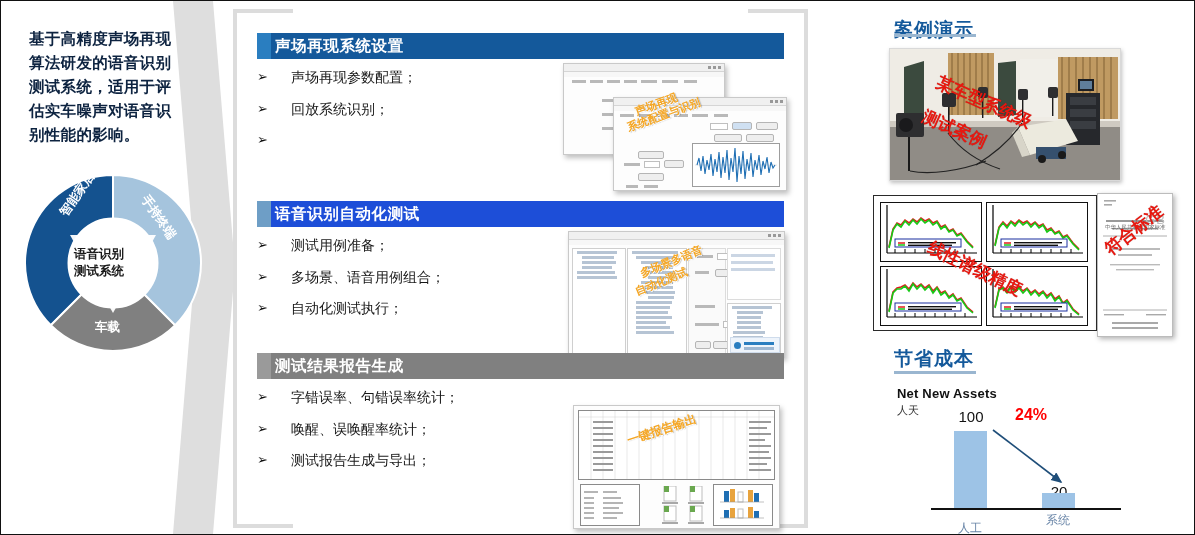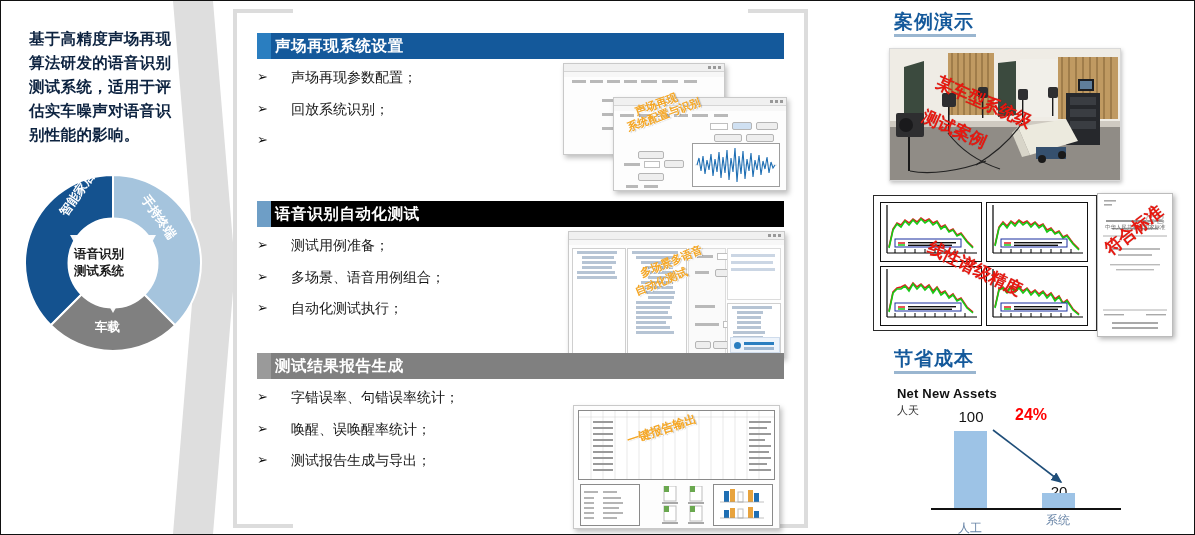--- a/index.html
+++ b/index.html
@@ -40,21 +40,21 @@
   .section{position:absolute;left:24px;width:527px;}
   .sec-head{
     height:26px;display:flex;align-items:center;
     color:#fff;font-size:15.5px;font-weight:700;letter-spacing:.6px;
     padding-left:4px;box-sizing:border-box;position:relative;
   }
   .sec-head .accent{position:absolute;left:0;top:0;bottom:0;width:14px;}
   .sec-head .ttl{position:relative;margin-left:14px;}
   .sec-head.blue{background:#14599b;}
   .sec-head.blue .accent{background:#2a7ec0;}
-  .sec-head.lblue{background:#000000;}
+  .sec-head.lblue{background:#1d4ed8;}
   .sec-head.lblue .accent{background:#6e9ec6;}
   .sec-head.gray{background:#808080;}
   .sec-head.gray .accent{background:#9a9a9a;}
 
   .bullets{margin-top:10px;}
   .bullet{display:flex;align-items:flex-start;margin-bottom:14px;font-size:14px;color:#171717;}
   .bullet .arw{width:34px;flex:0 0 34px;color:#0f0f0f;font-size:13px;line-height:1.2;}
   .bullet .txt{line-height:1.25;}
 
   
@@ -452,21 +452,21 @@
             </g>
           </svg>
         </div>
       </div>
     </div>
     <div class="overlay-txt" style="left:392px;top:424px;font-size:12px;transform:rotate(-18deg);">一键报告输出</div>
   </div>
 
   <div id="right">
 
-    <div class="r-title" style="left:33px;top:8px;">案例演示</div>
+    <div class="r-title" style="left:33px;top:16px;">案例演示</div>
     <div class="r-rule" style="left:33px;top:33px;width:82px;"></div>
 
     <div class="photo" style="left:28px;top:47px;width:230px;height:131px;">
       <svg width="230" height="131" viewBox="0 0 230 131" preserveAspectRatio="none">
 
         <rect width="230" height="131" fill="#e9e6df"></rect>
         <rect x="0" y="0" width="230" height="86" fill="#efece5"></rect>
 
         <g>
           <rect x="58" y="4" width="46" height="62" fill="#c09a62"></rect>

